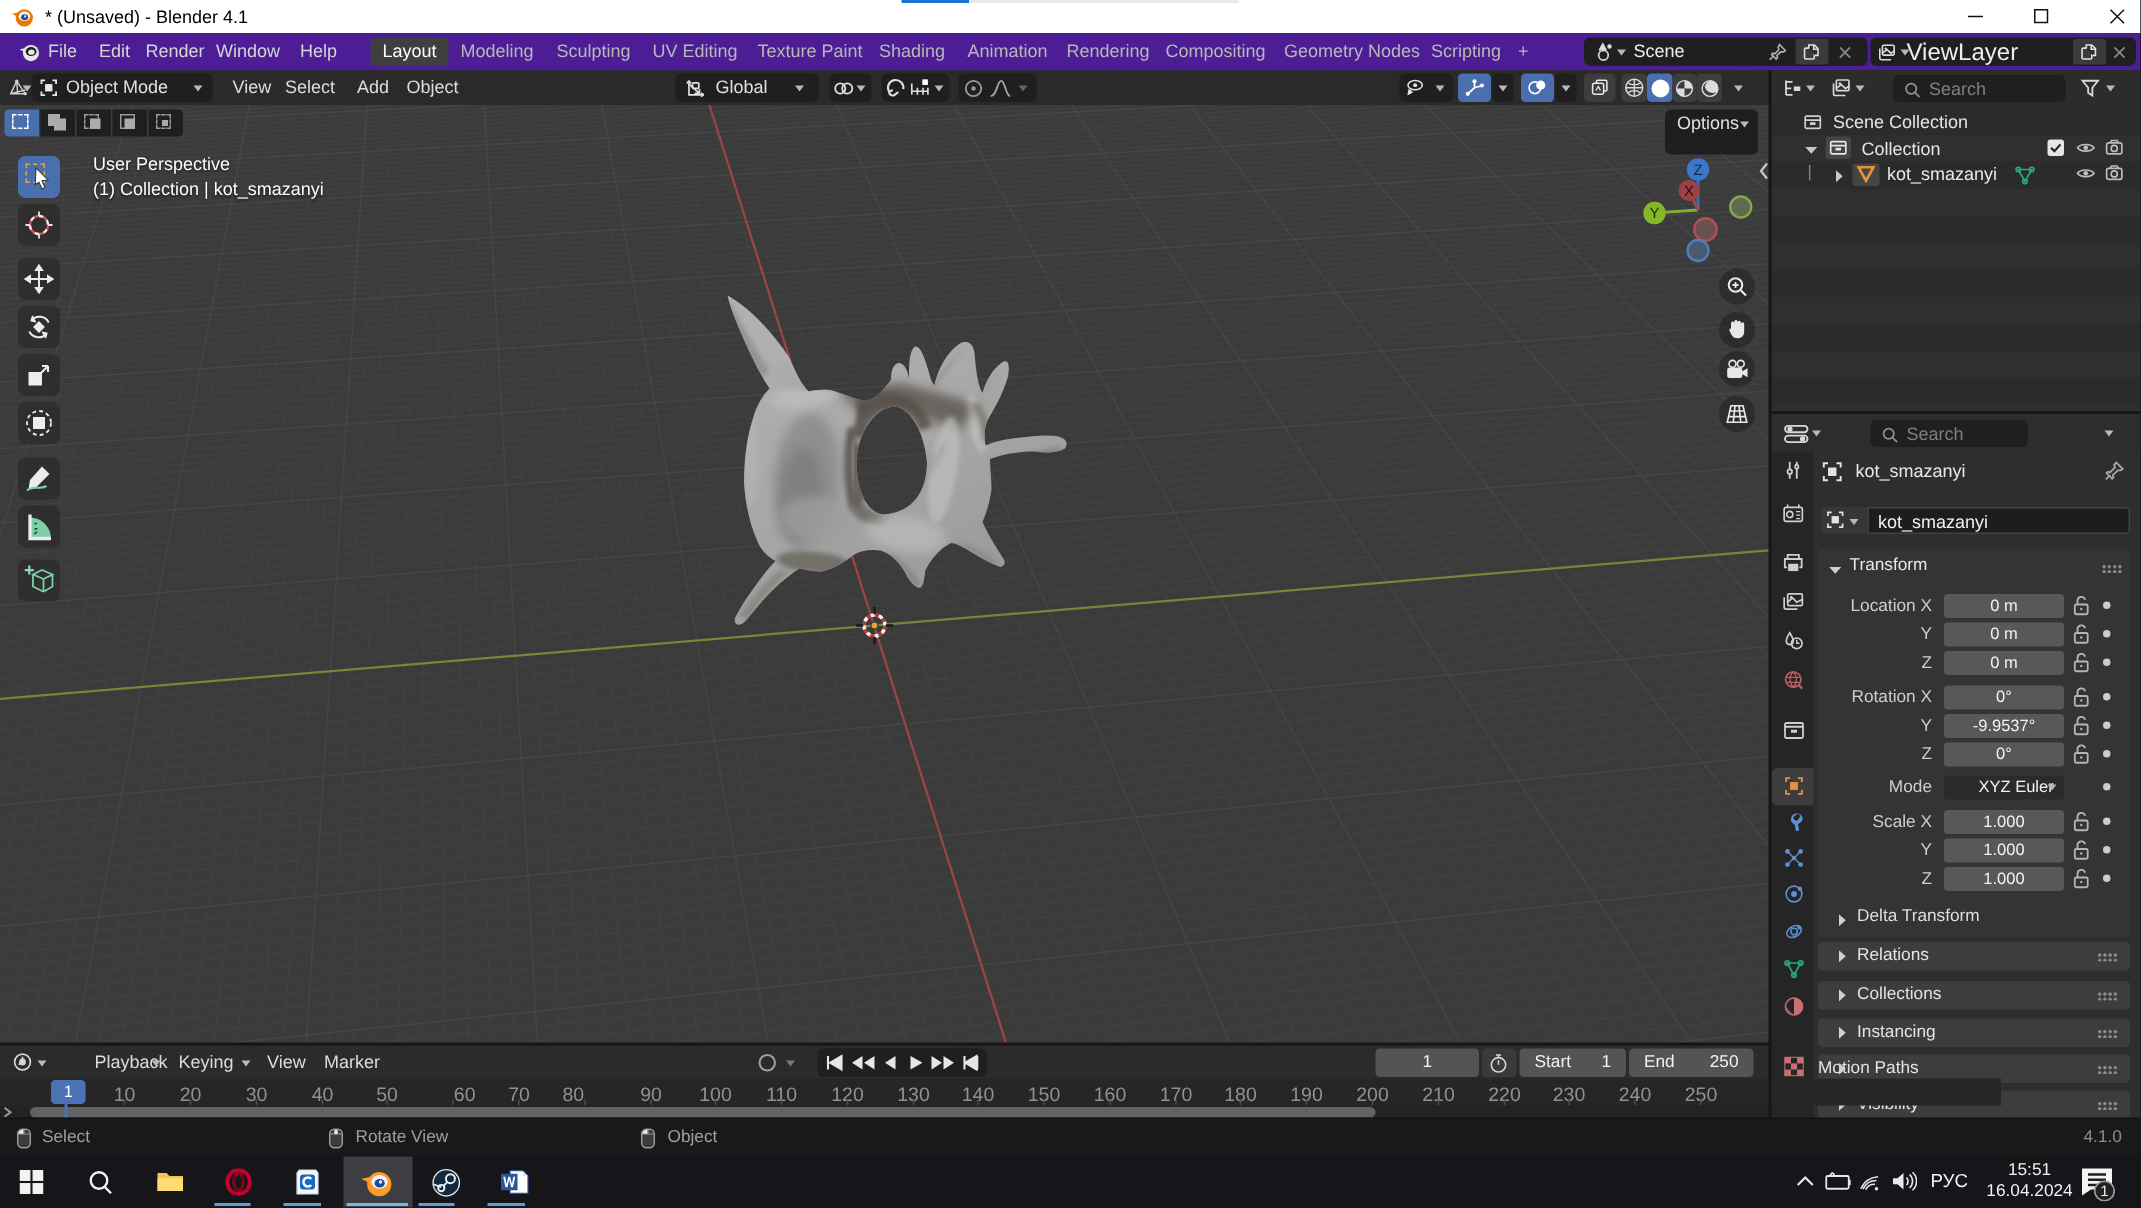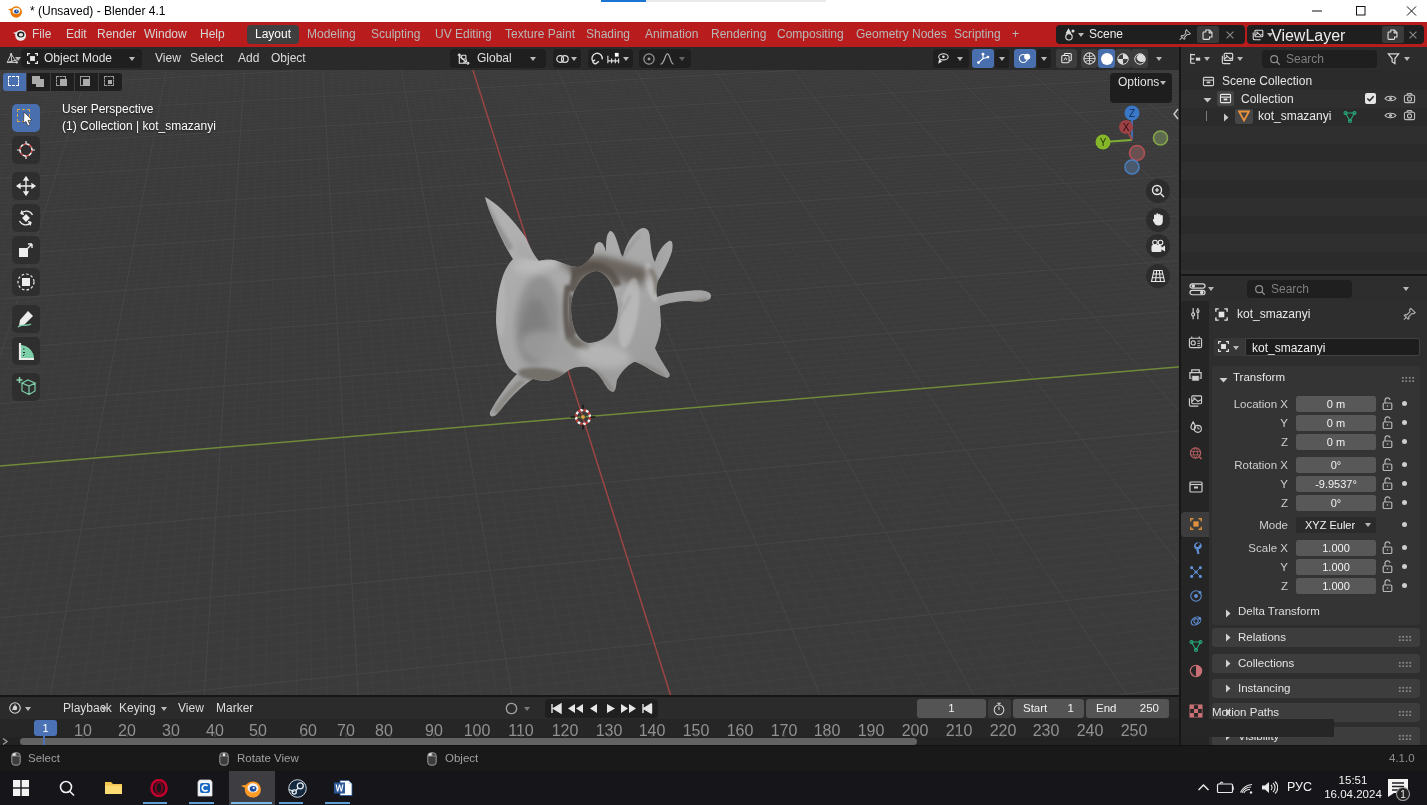--- a/index.html
+++ b/index.html
@@ -1,20 +1,20 @@
 <!DOCTYPE html>
 <html><head><meta charset="utf-8"><style>
 *{margin:0;padding:0;box-sizing:border-box}
 html,body{width:1427px;height:805px;overflow:hidden;background:#101010}
 body{font-family:"Liberation Sans",sans-serif;position:relative}
 .abs{position:absolute}
 #titlebar{left:0;top:0;width:1427px;height:22px;background:#fff;color:#000;font-size:12px}
 #prog1{left:601px;top:0;width:45px;height:2px;background:#1b74d1}
 #prog2{left:646px;top:0;width:180px;height:2px;background:#e9e9e9}
-#topbar{left:0;top:22px;width:1427px;height:25px;background:#b91c1c;color:#d6d6d6;font-size:12px}
+#topbar{left:0;top:22px;width:1427px;height:25px;background:#4c1d95;color:#d6d6d6;font-size:12px}
 .menu{position:absolute;top:4px;height:17px;line-height:17px}
 .tab{position:absolute;top:3px;height:19px;line-height:19px;color:#b8b8b8;border-radius:4px;padding:0 8px}
 .tab.act{background:#3f3f3f;color:#fcfcfc}
 #vp{left:0;top:47px;width:1181px;height:650px;background:#3b3b3b;overflow:hidden}
 #vphead{left:0;top:47px;width:1181px;height:23px;background:#2a2a2a;color:#dcdcdc;font-size:12px}
 .pill{position:absolute;background:#1f1f1f;border-radius:4px;color:#e0e0e0}
 .hbtn{position:absolute;border-radius:3px;background:#1f1f1f}
 .hbtn.on{background:#4a6fae}
 .hbtn.grey{background:#3d3d3d}
 .vtext{color:#dcdcdc;font-size:12px;position:absolute}
@@ -24,21 +24,21 @@
 #props{left:1181px;top:276px;width:246px;height:470px;background:#2e2e2e}
 #prophead{left:0;top:2px;width:246px;height:23px;background:#2d2d2d}
 #ptabs{left:0;top:25px;width:28px;height:445px;background:#252525}
 .phdr{position:absolute;left:31px;width:208px;height:19px;background:#3d3d3d;border-radius:3px;color:#e3e3e3;font-size:11.5px;line-height:19px}
 .grip{position:absolute;right:8px;top:7px;width:14px;height:6px;background-image:radial-gradient(circle,#8a8a8a 1px,transparent 1.2px);background-size:3.5px 3.5px}
 .fld{position:absolute;left:115px;width:80px;height:16px;background:#585858;border-radius:2.5px;color:#f2f2f2;font-size:11px;text-align:center;line-height:16px}
 .flbl{position:absolute;width:107px;text-align:right;color:#cecece;font-size:11.5px;height:16px;line-height:16px}
 .lock{position:absolute;left:201px;width:11px;height:16px}
 .adot{position:absolute;left:221px;width:5px;height:5px;border-radius:50%;background:#cdcdcd}
 #timeline{left:0;top:697px;width:1181px;height:49px;background:#2b2b2b}
-#ruler{left:0;top:22px;width:1334px;height:18px;background:#262626;color:#919191;font-size:16px}
+#ruler{left:0;top:22px;width:1334px;height:18px;background:#262626;color:#919191;font-size:13px}
 #tscroll{left:0;top:40px;width:1181px;height:9px;background:#232323}
 #statusbar{left:0;top:746px;width:1427px;height:25px;background:#191919;color:#a0a0a0;font-size:11.5px}
 #taskbar{left:0;top:771px;width:1427px;height:34px;background:#15151a;color:#fff}
 .tbu{position:absolute;top:31px;height:2px;background:#5f9fd6}
 svg{display:block}
 </style></head><body>
 
 <div class="abs" id="titlebar">
  <svg class="abs" style="left:7px;top:3px" width="16" height="16" viewBox="0 0 24 24">
       <path d="M1.5 9.3 L10.5 7.6 L14.5 10 L7.5 12.6 Z" fill="#ea7600"></path>
@@ -677,21 +677,21 @@
 <span class="adot" style="top:205px"></span>
 <span class="flbl" style="top:219px">Z</span>
 <div class="fld" style="top:219px">0°</div>
 <svg class="lock" style="top:219px" width="11" height="16" viewBox="0 0 11 16" fill="none" stroke="#b5b5b5" stroke-width="1.2">
       <rect x="1.2" y="7" width="8.6" height="6.5" rx="1"></rect>
       <path d="M3 7 V4.5 A2.6 2.6 0 0 1 8.1 3.8"></path>
       <circle cx="5.5" cy="10" r="0.8" fill="#b5b5b5" stroke="none"></circle>
     </svg>
 <span class="adot" style="top:224px"></span>
 <span class="flbl" style="top:241px">Mode</span>
-<div class="fld" style="top:241px;background:#2b2b2b;text-align:left"><span style="margin-left:9px">XYZ Euler</span><span class="carat abs" style="right:5px;top:6px"></span></div>
+<div class="fld" style="top:241px;background:#2b2b2b;text-align:left"><span style="margin-left:23px">XYZ Euler</span><span class="carat abs" style="right:5px;top:6px"></span></div>
 <span class="adot" style="top:246px"></span>
 <span class="flbl" style="top:264px">Scale X</span>
 <div class="fld" style="top:264px">1.000</div>
 <svg class="lock" style="top:264px" width="11" height="16" viewBox="0 0 11 16" fill="none" stroke="#b5b5b5" stroke-width="1.2">
       <rect x="1.2" y="7" width="8.6" height="6.5" rx="1"></rect>
       <path d="M3 7 V4.5 A2.6 2.6 0 0 1 8.1 3.8"></path>
       <circle cx="5.5" cy="10" r="0.8" fill="#b5b5b5" stroke="none"></circle>
     </svg>
 <span class="adot" style="top:269px"></span>
 <span class="flbl" style="top:283px">Y</span>

